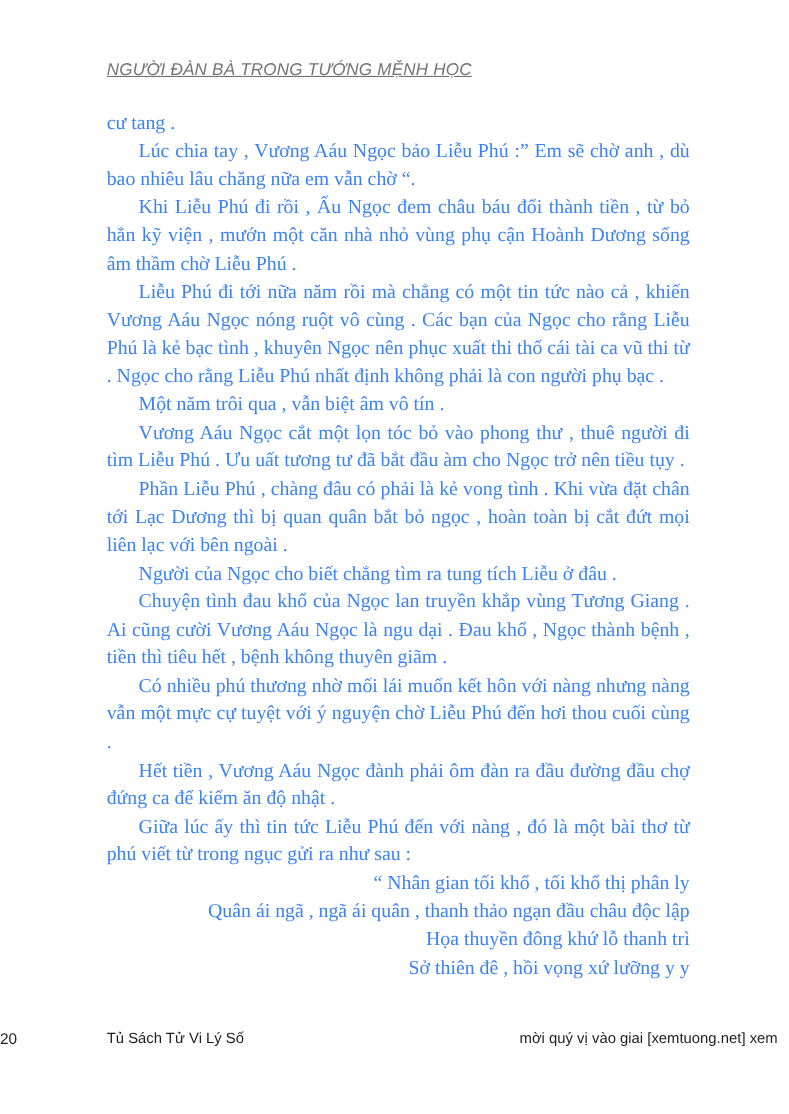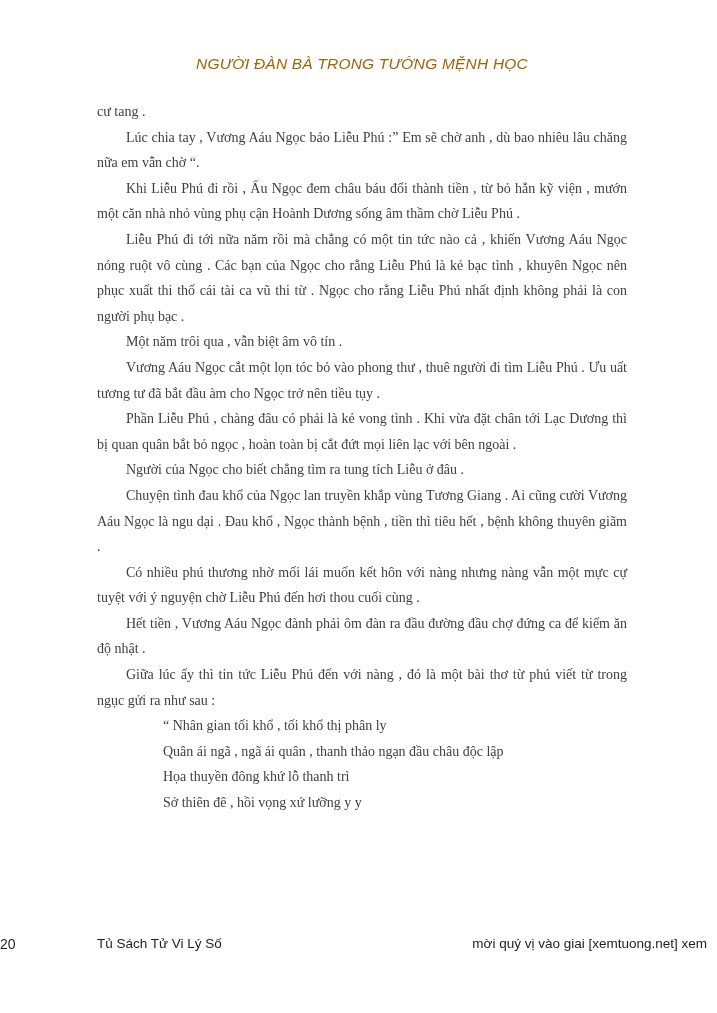--- a/index.html
+++ b/index.html
@@ -14,51 +14,51 @@
     background: #ffffff;
     color: #1b1b1b;
     font-family: "Liberation Serif", serif;
     overflow: hidden;
   }
   .running-header {
     position: absolute;
     top: 55px;
     left: 97px;
     width: 530px;
-    text-align: center;
     font-family: "Liberation Sans", sans-serif;
     font-style: italic;
     font-size: 15.5px;
     letter-spacing: 0.2px;
-    color: #a16207;
+    color: #737373;
     white-space: nowrap;
+    text-decoration: underline;
   }
   .body-text {
     position: absolute;
     top: 99px;
     left: 97px;
     width: 530px;
-    font-size: 14px;
+    font-size: 18px;
     line-height: 25.6px;
-    color: #404040;
+    color: #3b82f6;
   }
   .body-text p {
     margin: 0;
     padding: 0;
   }
   p.para {
     text-align: justify;
     text-indent: 29px;
   }
   p.cont {
     text-align: justify;
     text-indent: 0;
   }
   p.verse {
-    text-align: left;
+    text-align: right;
     text-indent: 0;
     margin-left: 66px;
   }
   .footer {
     position: absolute;
     top: 936px;
     left: 0;
     width: 717px;
     height: 20px;
     font-family: "Liberation Sans", sans-serif;

